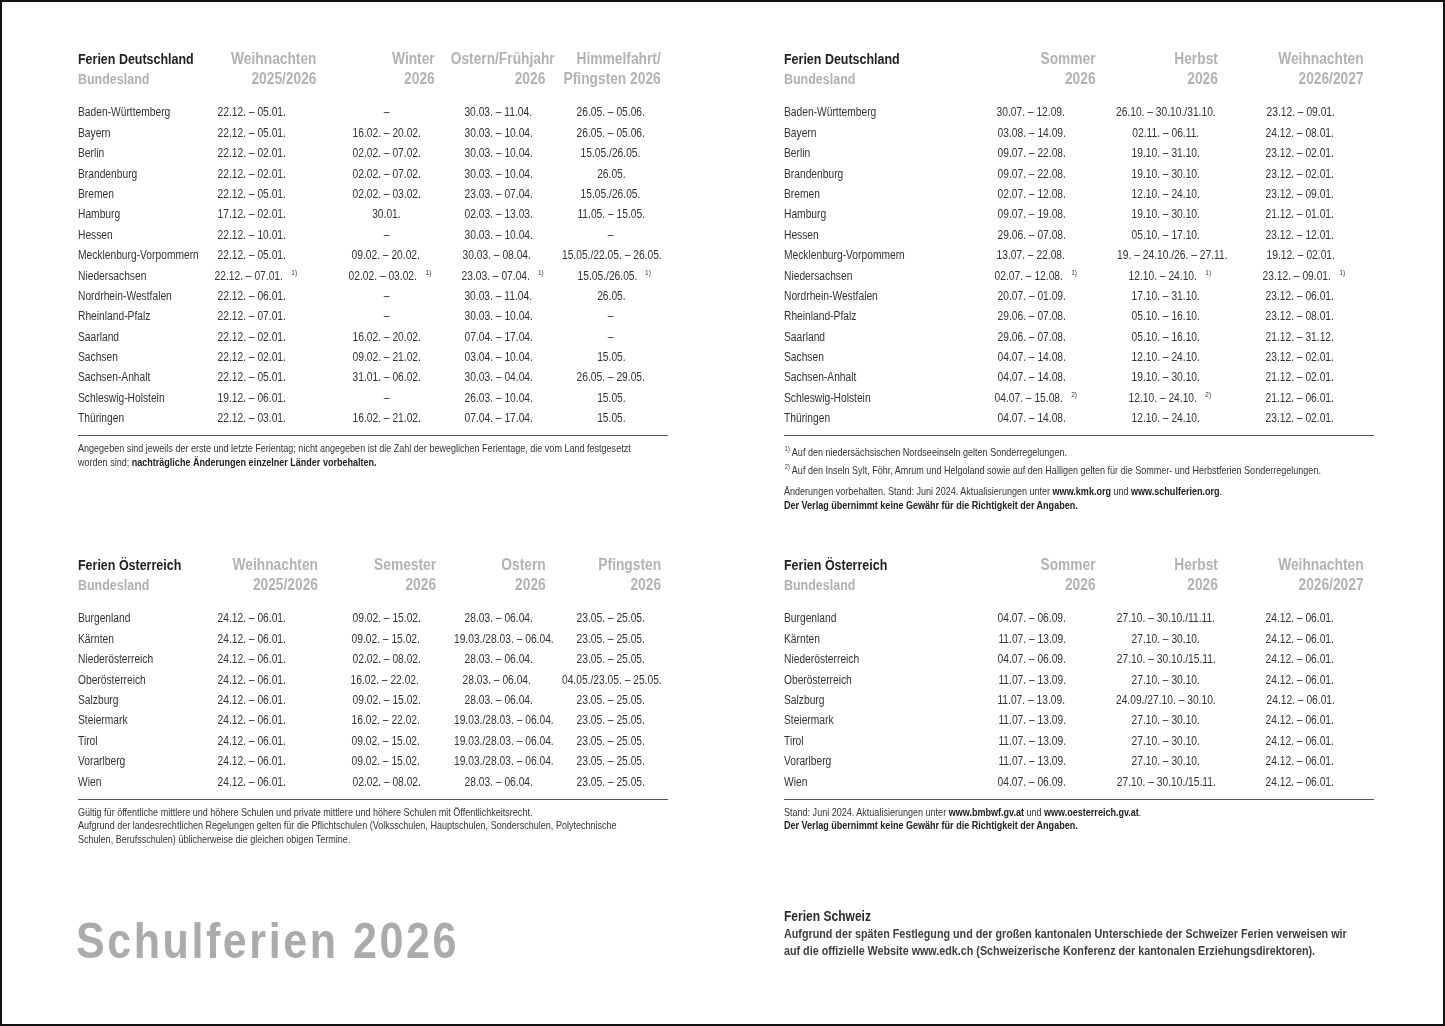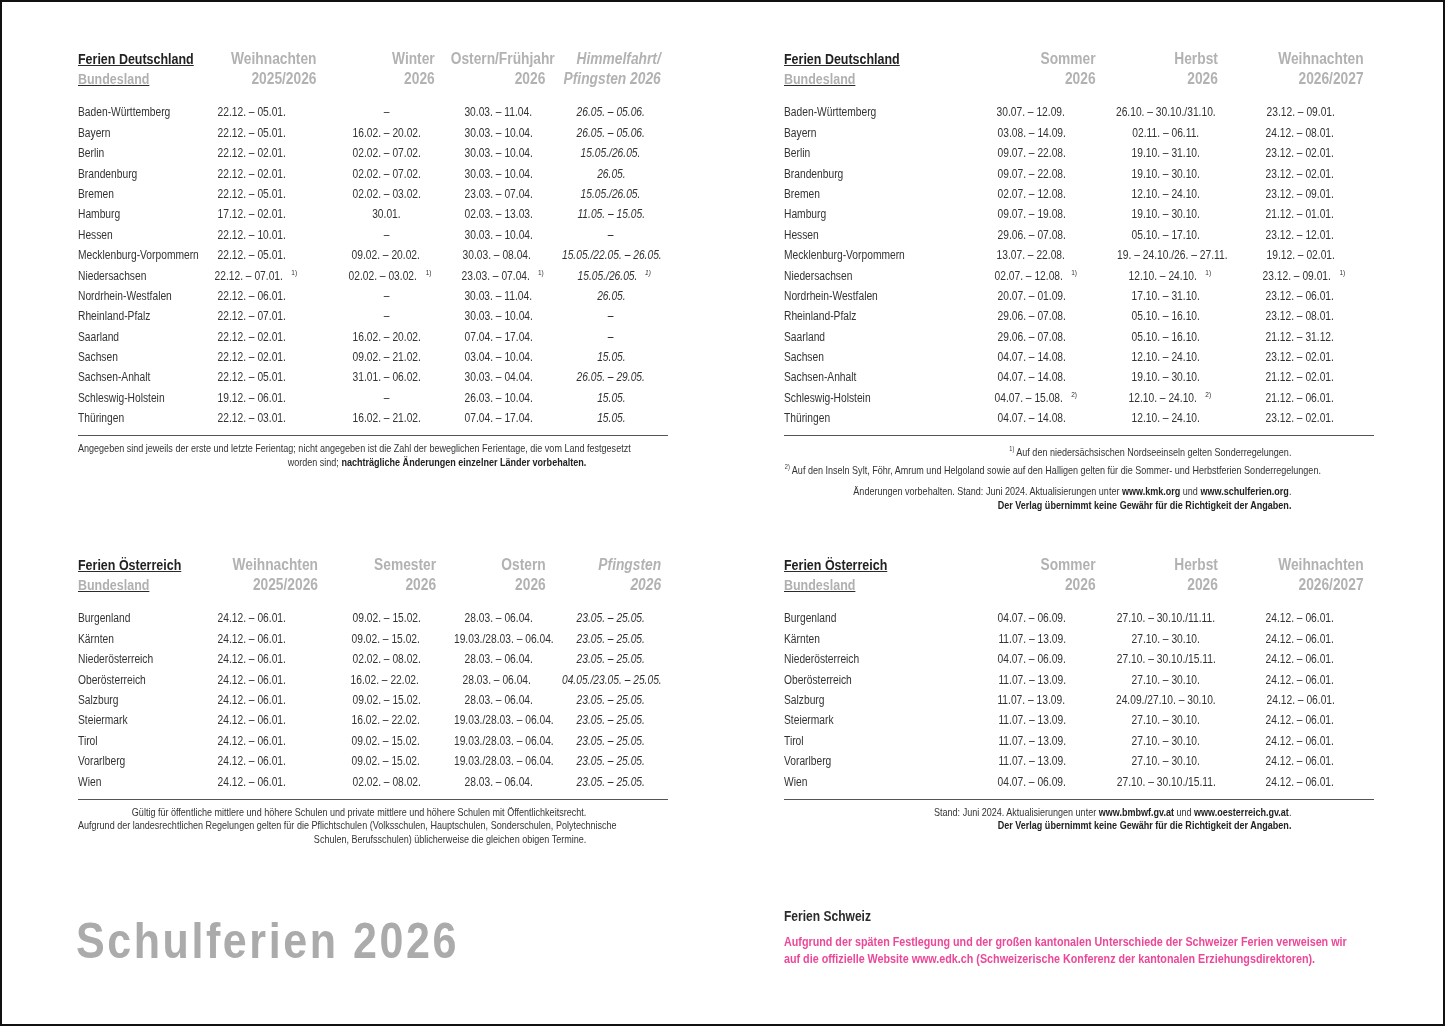--- a/index.html
+++ b/index.html
@@ -13,56 +13,56 @@
   }
   .block { position: absolute; width: 591px; }
   .block.left { left: 78px; }
   .block.right { left: 784px; width: 590px; }
   .block.de-left  { top: 49px; }
   .block.de-right { top: 49px; }
   .block.at-left  { top: 555px; }
   .block.at-right { top: 555px; }
 
   .thead { display: flex; height: 42px; margin-bottom: 8px; }
-  .thead .c0 { width: 150px; text-decoration: underline; }
+  .thead .c0 { width: 150px; }
   .h-title { font-weight: bold; font-size: 14.5px; color: #222; line-height: 20px; transform: scaleX(0.86); transform-origin: left; white-space: nowrap; }
   .h-sub { font-weight: bold; font-size: 14.5px; color: #b0b0b0; line-height: 20px; transform: scaleX(0.86); transform-origin: left; white-space: nowrap; }
   .hcell { text-align: right; font-weight: bold; font-size: 16px; color: #b2b2b2; line-height: 20px; white-space: nowrap; }
   .hcell span { display: block; transform: scaleX(0.86); }
 
   .row { display: flex; height: 20.4px; align-items: flex-end; font-size: 12.5px; color: #333; }
   .row .c0 { width: 150px; white-space: nowrap; }
   .row .c0 span, .row .cell span.v { display: inline-block; transform: scaleX(0.82); transform-origin: left; }
   .row .cell { text-align: center; white-space: nowrap; }
   .row .cell span.v { transform-origin: center; }
   sup.fn { font-size: 6.5px; vertical-align: 5px; margin-left: 1px; }
 
   
   .left .w1 { width: 155px; margin-left: -50px; }
   .left .w2 { width: 118px; }
   .left .w3 { width: 110px; }
-  .left .w4 { width: 118px; font-style: italic; }
+  .left .w4 { width: 118px; }
   
   .right .w1 { width: 150px; margin-left: 26px; }
   .right .w2 { width: 122px; }
   .right .w3 { width: 150px; }
 
   .rule { height: 1px; background: #555; margin-top: 10px; width: 590px; }
-  .note { font-size: 10.5px; line-height: 13.5px; color: #333; margin-top: 6px; text-align: right; }
+  .note { font-size: 10.5px; line-height: 13.5px; color: #333; margin-top: 6px; }
   .note .line { display: block; transform: scaleX(0.86); transform-origin: left; white-space: nowrap; }
   .note b { color: #222; }
   .note .gap { height: 8px; }
 
   .big-title {
     position: absolute; left: 76px; top: 912px; font-size: 50px; font-weight: bold;
     color: #ababab; letter-spacing: 3px; transform: scaleX(0.86); transform-origin: left; white-space: nowrap;
   }
   .ch { position: absolute; left: 784px; top: 906px; width: 600px; }
   .ch-title { font-size: 14px; font-weight: bold; color: #2b2b2b; transform: scaleX(0.86); transform-origin: left; white-space: nowrap; line-height: 20px; }
-  .ch-text { margin-top: 8px; font-size: 12.5px; font-weight: bold; color: #ec4899; line-height: 17px; }
+  .ch-text { font-size: 12.5px; font-weight: bold; color: #404040; line-height: 17px; }
   .ch-text span { display: block; transform: scaleX(0.86); transform-origin: left; white-space: nowrap; }
 </style>
 </head>
 <body>
 
 <div class="page-frame"></div>
 
 <div class="block left de-left">
   <div class="thead">
     <div class="c0">

